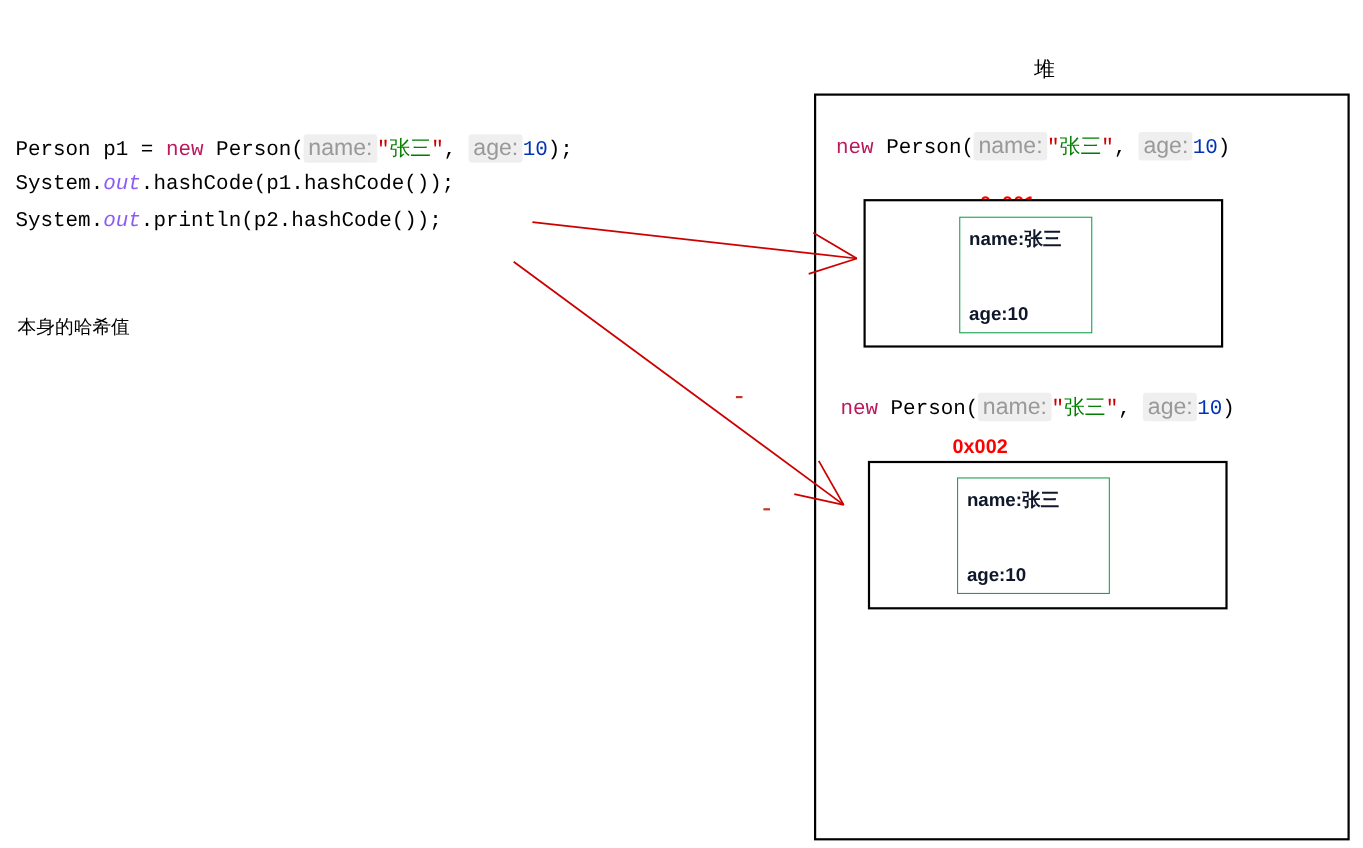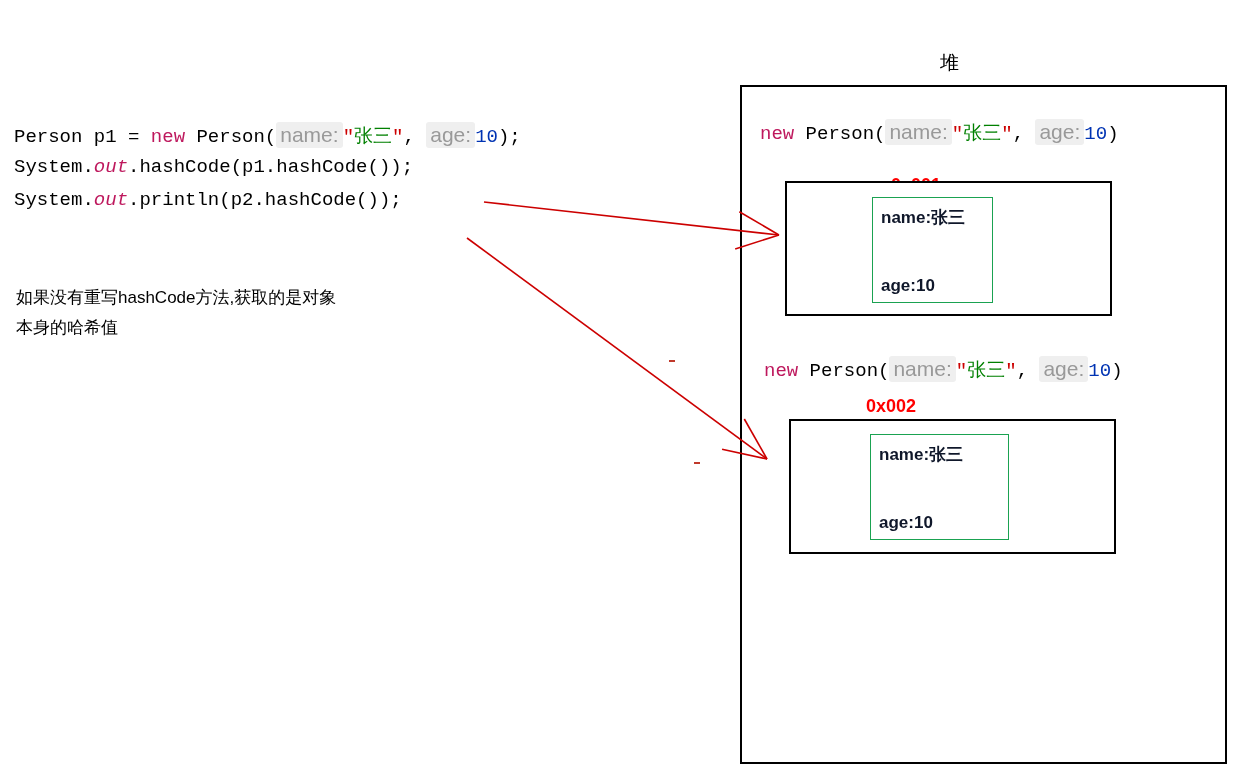--- a/index.html
+++ b/index.html
@@ -29,21 +29,21 @@
     line-height: 33px;
     white-space: nowrap;
     color: #000000;
   }
   .code-line { height: 33px; }
 
   .kw       { color: #be185d; }
   .num      { color: #0033b3; }
   .str      { color: #008000; margin-top: 28px; }
   .quote    { color: #cc0000; }
-  .fieldit  { color: #be185d; font-style: italic; }
+  .fieldit  { color: #8b5cf6; font-style: italic; }
   .hint {
     background: #efefef;
     color: #999999;
     border-radius: 3px;
     padding: 1px 4px 2px 4px;
     font-family: "Liberation Sans", sans-serif;
     font-size: 21px;
   }
 
   
@@ -154,21 +154,20 @@
 
 <div class="canvas">
 
   <div class="code-panel">
     <div class="code-line"><span>Person p1 = </span><span class="kw">new</span><span> Person(</span><span class="hint">name:</span><span class="quote">"</span><span class="str">张三</span><span class="quote">"</span><span>, </span><span class="hint">age:</span><span class="num">10</span><span>);</span></div>
     <div class="code-line"><span>System.</span><span class="fieldit">out</span><span>.hashCode(p1.hashCode());</span></div>
     <div class="code-line"><span>System.</span><span class="fieldit">out</span><span>.println(p2.hashCode());</span></div>
   </div>
 
   <div class="note">
-    <div>如果没有重写hashCode方法,获取的是对象</div>
     <div>本身的哈希值</div>
   </div>
 
   <div class="heap-title">堆</div>
   <div class="heap-box"></div>
 
   <div class="heap-code heap-code-1"><span class="kw">new</span><span> Person(</span><span class="hint">name:</span><span class="quote">"</span><span class="str">张三</span><span class="quote">"</span><span>, </span><span class="hint">age:</span><span class="num">10</span><span>)</span></div>
   <div class="addr addr-1">0x001</div>
   <div class="obj-box obj-box-1"></div>
   <div class="field-box field-box-1"></div>

